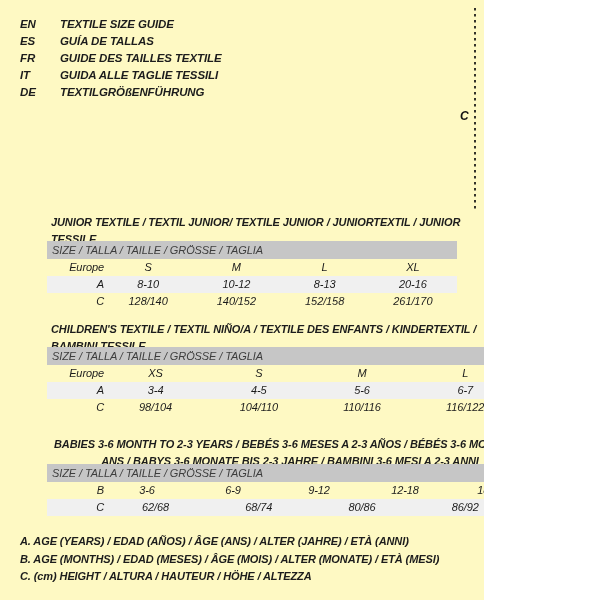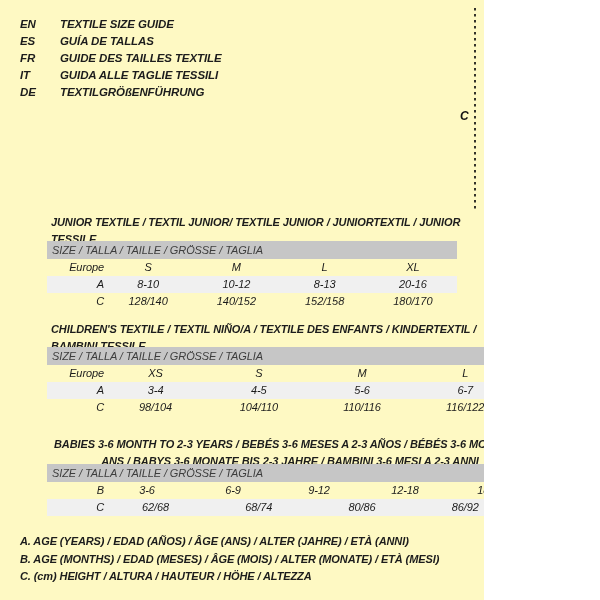--- a/index.html
+++ b/index.html
@@ -93,21 +93,21 @@
       <div class="cell">8-10</div>
       <div class="cell">10-12</div>
       <div class="cell">8-13</div>
       <div class="cell">20-16</div>
     </div>
     <div class="tbl-row">
       <div class="cell label">C</div>
       <div class="cell">128/140</div>
       <div class="cell">140/152</div>
       <div class="cell">152/158</div>
-      <div class="cell">180/170</div>
+      <div class="cell">261/170</div>
     </div>
   </div>
 
   <div class="tbl-title" style="top:321px;">CHILDREN'S TEXTILE / TEXTIL NIÑO/A / TEXTILE DES ENFANTS / KINDERTEXTIL / BAMBINI TESSILE</div>
   <div class="tbl" style="top:347px;width:573px;">
     <div class="tbl-head">SIZE / TALLA / TAILLE / GRÖSSE / TAGLIA</div>
     <div class="tbl-row">
       <div class="cell label">Europe</div>
       <div class="cell">XS</div>
       <div class="cell">S</div>

